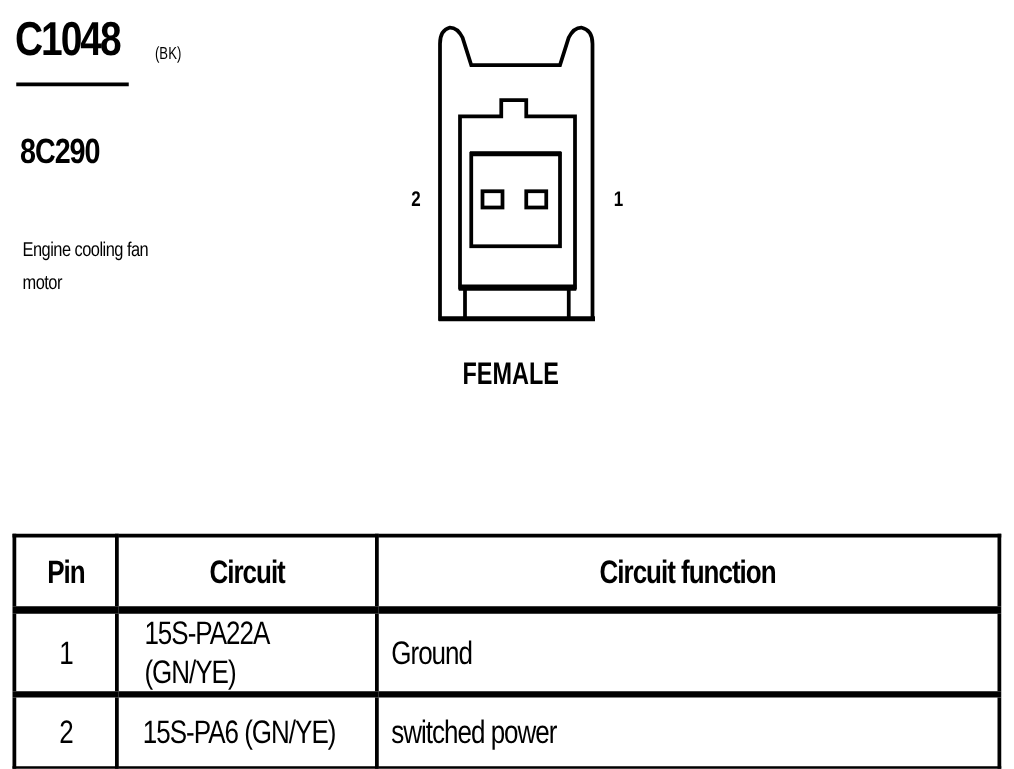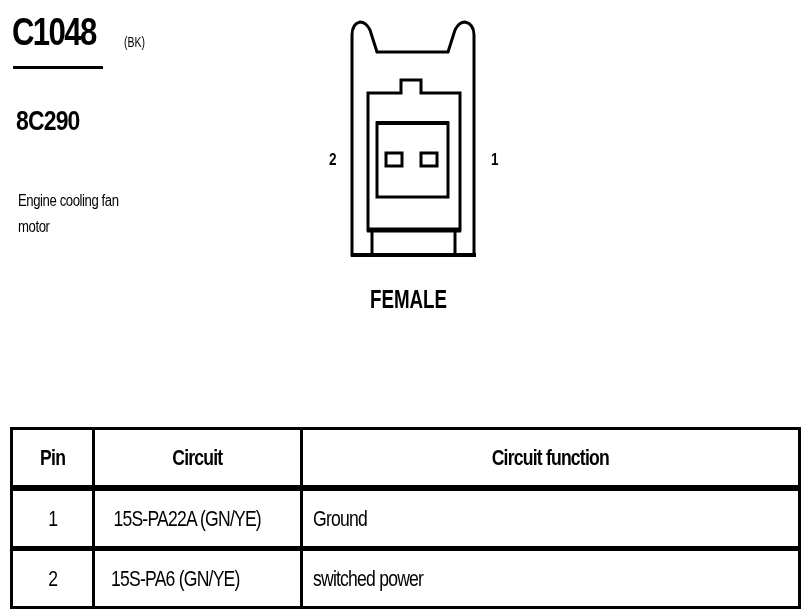--- a/index.html
+++ b/index.html
@@ -15,21 +15,21 @@
   #desc { left: 18px; top: 188px; font-size: 16px; line-height: 26px; width: 170px;
           transform: scaleX(0.82); transform-origin: left top; letter-spacing: -0.5px; }
   .pinlabel { font-size: 17px; font-weight: bold; transform: scaleX(0.8); }
   #pin2-label { left: 328px; top: 150px; }
   #pin1-label { left: 490px; top: 150px; }
   #gender { left: 370px; top: 285px; font-size: 25px; font-weight: bold; transform: scaleX(0.75); transform-origin: left top; }
   svg#connector { position: absolute; left: 0; top: 0; }
   table#pin-table { position: absolute; left: 10px; top: 427px; width: 791px; border-collapse: collapse;
                     table-layout: fixed; }
   #pin-table td, #pin-table th { border: 3px solid #000; padding: 0; height: 55px;
-                    font-size: 22px; letter-spacing: -1px; }
+                    font-size: 26px; letter-spacing: -1px; }
   #pin-table th { font-weight: bold; text-align: center; border-bottom-width: 6px; }
   #pin-table td { font-weight: normal; }
   #pin-table tr.r1 td { border-bottom-width: 5px; }
   #pin-table .c-pin { width: 79px; text-align: center; }
   #pin-table .c-circ { width: 205px; }
   #pin-table .c-func { text-align: left; padding-left: 10px; margin-top: 39px; }
   #pin-table th.c-func { text-align: center; padding-left: 0; }
   .sq { display: inline-block; transform: scaleX(0.8); }
   #pin-table th.c-func .sq, #pin-table th .sq, #pin-table td.c-pin .sq, #pin-table td.c-circ .sq { transform-origin: center; }
   #pin-table td.c-func .sq { transform-origin: left center; }

